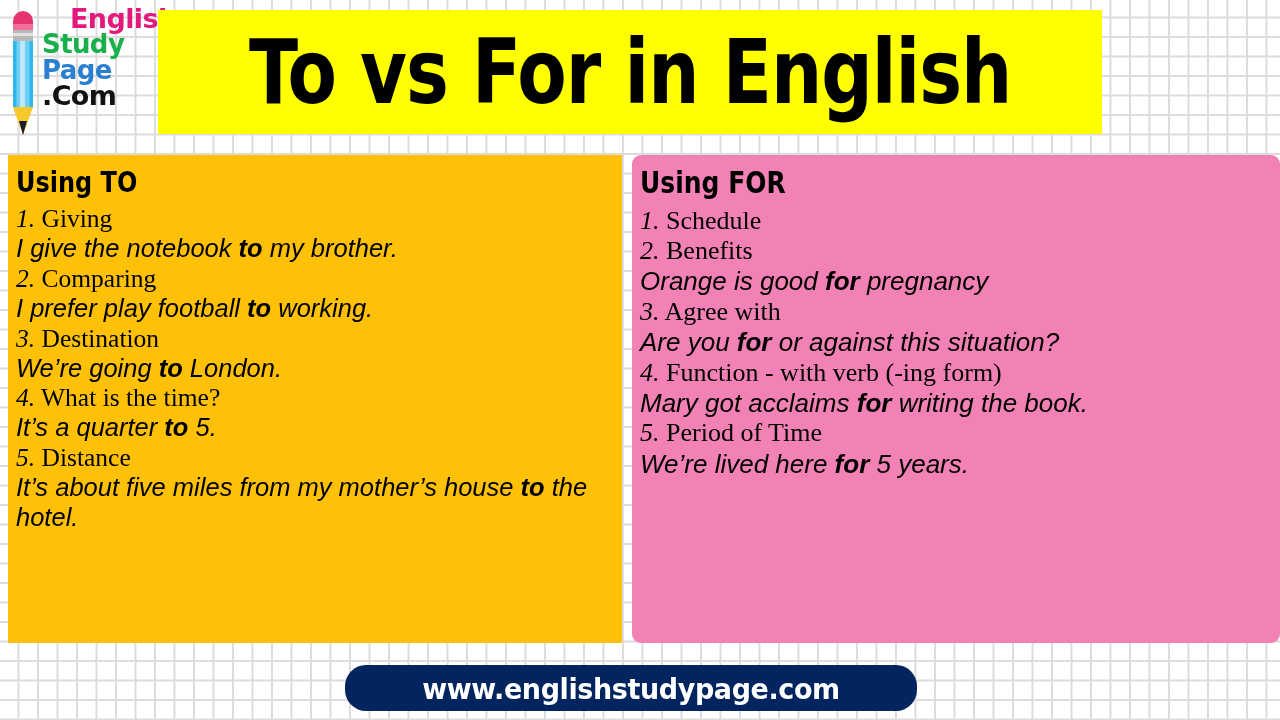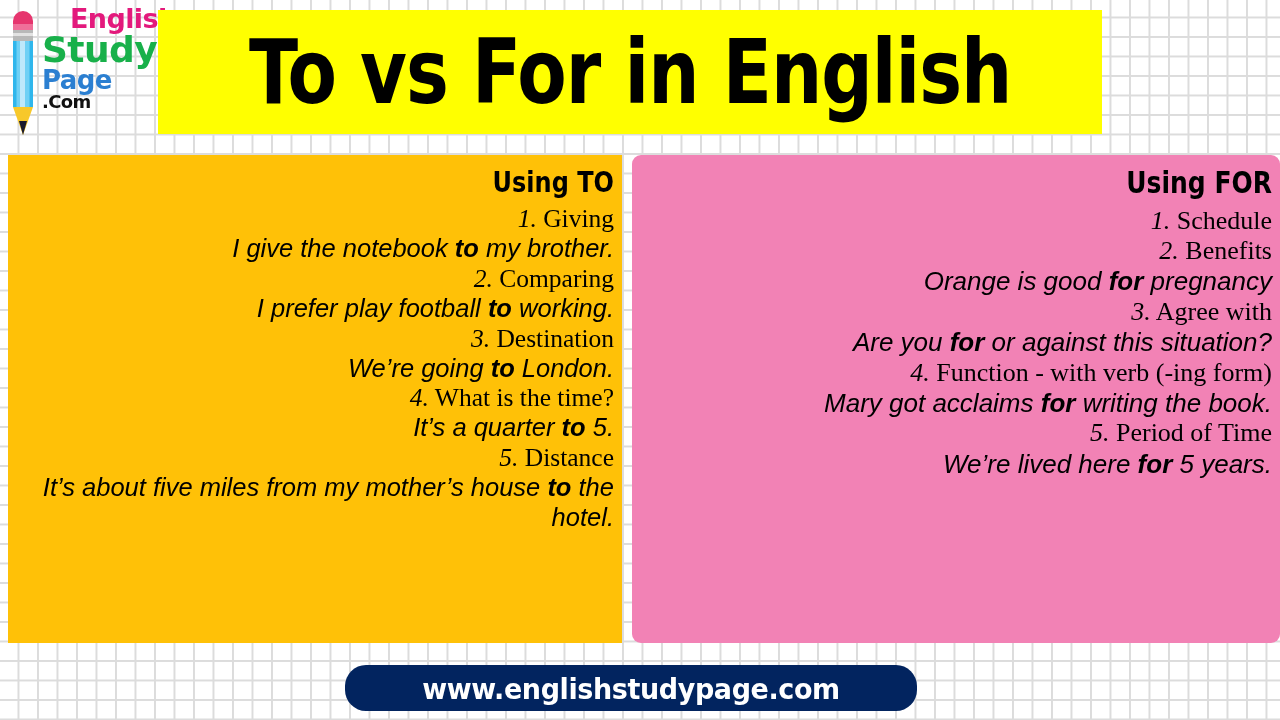--- a/index.html
+++ b/index.html
@@ -52,23 +52,23 @@
   }
   .logo-word {
     display: block;
     font-family: "DejaVu Sans", sans-serif;
     font-weight: bold;
     font-size: 27px;
     letter-spacing: -0.6px;
     white-space: nowrap;
   }
   .lw-english { color: #e3197c; margin-left: 28px; }
-  .lw-study   { color: #18b04a; font-size: 36px; }
+  .lw-study   { color: #18b04a; font-size: 26px; }
   .lw-page    { color: #2b7fd1; font-size: 26px; }
-  .lw-com     { color: #111111; font-size: 18px; }
+  .lw-com     { color: #111111; font-size: 27px; }
 
   
   #title-banner {
     position: absolute;
     left: 158px;
     top: 10px;
     width: 944px;
     height: 124px;
     background: #ffff00;
     display: flex;
@@ -86,21 +86,21 @@
     white-space: nowrap;
   }
 
   
   .panel {
     position: absolute;
     top: 155px;
     height: 488px;
     box-sizing: border-box;
     padding: 12px 8px 0 8px;
-    text-align: right;
+    text-align: left;
     color: #000000;
     overflow: hidden;
   }
   #panel-to {
     left: 8px;
     width: 614px;
     background: #ffc107;
   }
   #panel-for {
     left: 632px;

